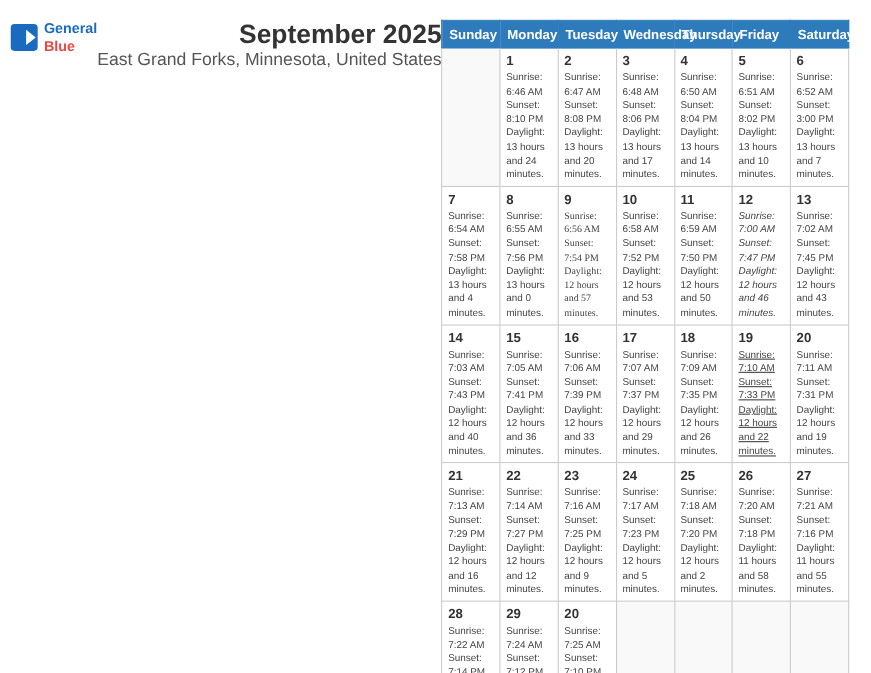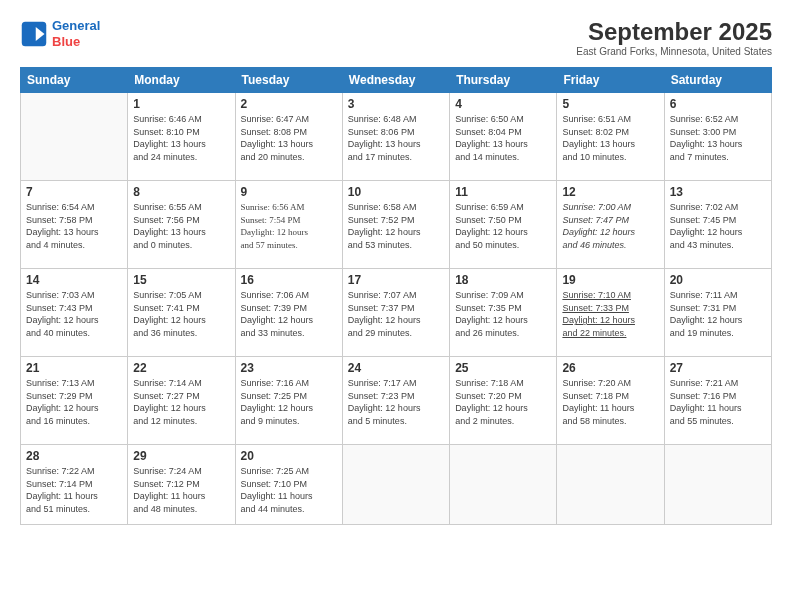--- a/index.html
+++ b/index.html
@@ -6,23 +6,23 @@
     body {
       width: 792px;
       height: 612px;
       font-family: Arial, sans-serif;
       background: #fff;
       overflow: hidden;
     }
     .page {
       width: 792px;
       height: 460px;
-      padding: 18px 20px 10px 20px;
+      padding: 18px 20px 10px 8px;
       display: flex;
-      flex-direction: column;
+      flex-direction: row;
     }
     .header {
       display: flex;
       justify-content: space-between;
       align-items: flex-start;
       margin-bottom: 10px;
     }
     .logo {
       display: flex;
       align-items: center;
@@ -43,21 +43,21 @@
     }
     .title-block {
       text-align: right;
     }
     .month-title {
       font-size: 24px;
       font-weight: bold;
       color: #333;
     }
     .location {
-      font-size: 10px;
+      font-size: 16px;
       color: #555;
     }
     .calendar {
       flex: 1;
       border: 1px solid #ccc;
       border-collapse: collapse;
       width: 100%;
       table-layout: fixed;
     }
     .calendar th {

